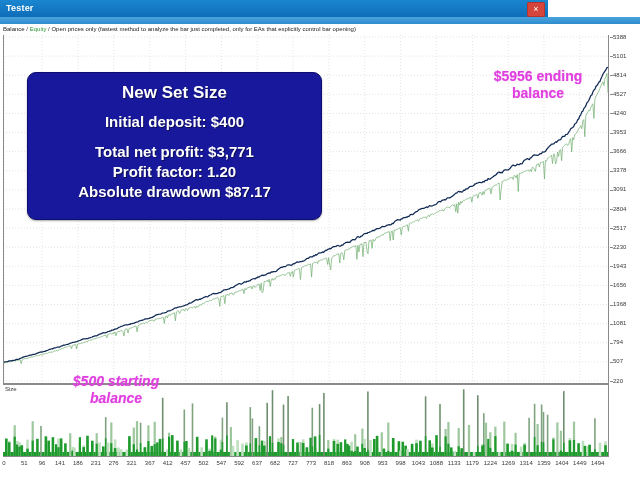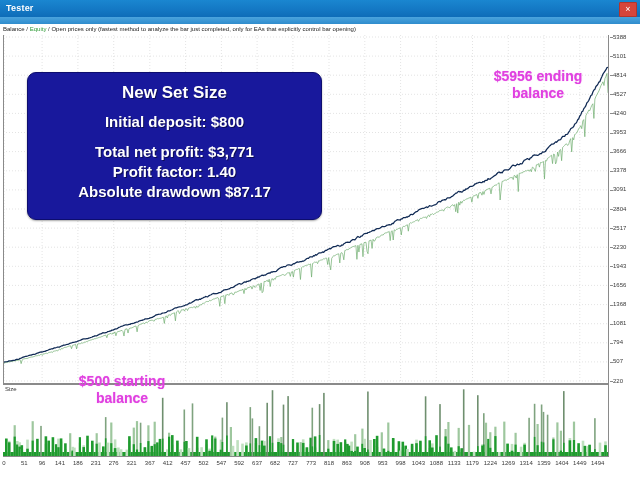--- a/index.html
+++ b/index.html
@@ -2,21 +2,21 @@
 <html><head>
 <meta charset="utf-8">
 <style>
   html,body{margin:0;padding:0;background:#ffffff;}
   body{width:640px;height:480px;overflow:hidden;
        font-family:"Liberation Sans", sans-serif;}
 
   #app{position:relative;width:640px;height:480px;background:#ffffff;}
 
   
-  .titlebar{position:absolute;left:0;top:0;width:640px;height:17px;
+  .titlebar{position:absolute;left:0;top:0;width:548px;height:17px;
             background:linear-gradient(180deg,#1a86d0 0%, #1478c4 55%, #0e6cb8 100%);
             border-bottom:1px solid #0a5ea3;}
   .titlebar .ttl{position:absolute;left:6px;top:3px;font-size:9px;color:#ffffff;
                  font-weight:bold;letter-spacing:.2px;line-height:11px;}
   .closebtn{position:absolute;right:3px;top:2px;width:16px;height:13px;
             background:#d6453b;border:1px solid #b3352d;border-radius:1px;
             color:#ffffff;font-size:9px;line-height:12px;text-align:center;
             font-family:"Liberation Sans", sans-serif;cursor:pointer;}
   .subbar{position:absolute;left:0;top:17px;width:640px;height:7px;
           background:linear-gradient(180deg,#4aa3dd,#2f8ccd);}
@@ -69,21 +69,21 @@
   .ib-title{font-size:17px;line-height:21px;margin-bottom:9px;}
   .ib-dep{font-size:15px;line-height:19px;margin-bottom:11px;}
   .ib-row{font-size:15px;line-height:20px;}
 
   
   .anno{position:absolute;color:#e040e0;font-weight:bold;font-size:14px;
         line-height:17px;text-align:center;
         font-family:"Liberation Sans", sans-serif;
         text-shadow:0 0 1px rgba(224,64,224,.5);}
   .anno-end{right:42px;top:33px;width:120px;}
-  .anno-start{left:52px;top:338px;width:140px;}
+  .anno-start{left:46px;top:338px;width:140px;font-style:italic;}
 </style>
 </head>
 <body>
 
 <div id="app">
 
   <div class="titlebar">
     <div class="ttl">Tester</div>
     <div class="closebtn">×</div>
   </div>
@@ -522,23 +522,23 @@
           <div class="xlab" style="left: 526.1px;">1314</div>
           <div class="xlab" style="left: 544px;">1359</div>
           <div class="xlab" style="left: 561.9px;">1404</div>
           <div class="xlab" style="left: 579.8px;">1449</div>
           <div class="xlab" style="left: 597.7px;">1494</div>
         </div>
     </div>
 
     <div class="infobox">
       <div class="ib-title">New Set Size</div>
-      <div class="ib-dep">Initial deposit: $800</div>
+      <div class="ib-dep">Initial deposit: $400</div>
       <div class="ib-row">Total net profit: $3,771</div>
-      <div class="ib-row">Profit factor: 1.40</div>
+      <div class="ib-row">Profit factor: 1.20</div>
       <div class="ib-row">Absolute drawdown $87.17</div>
     </div>
 
     <div class="anno anno-end">$5956 ending balance</div>
     <div class="anno anno-start">$500 starting balance</div>
 
   </div>
 </div>
 
 </body></html>

